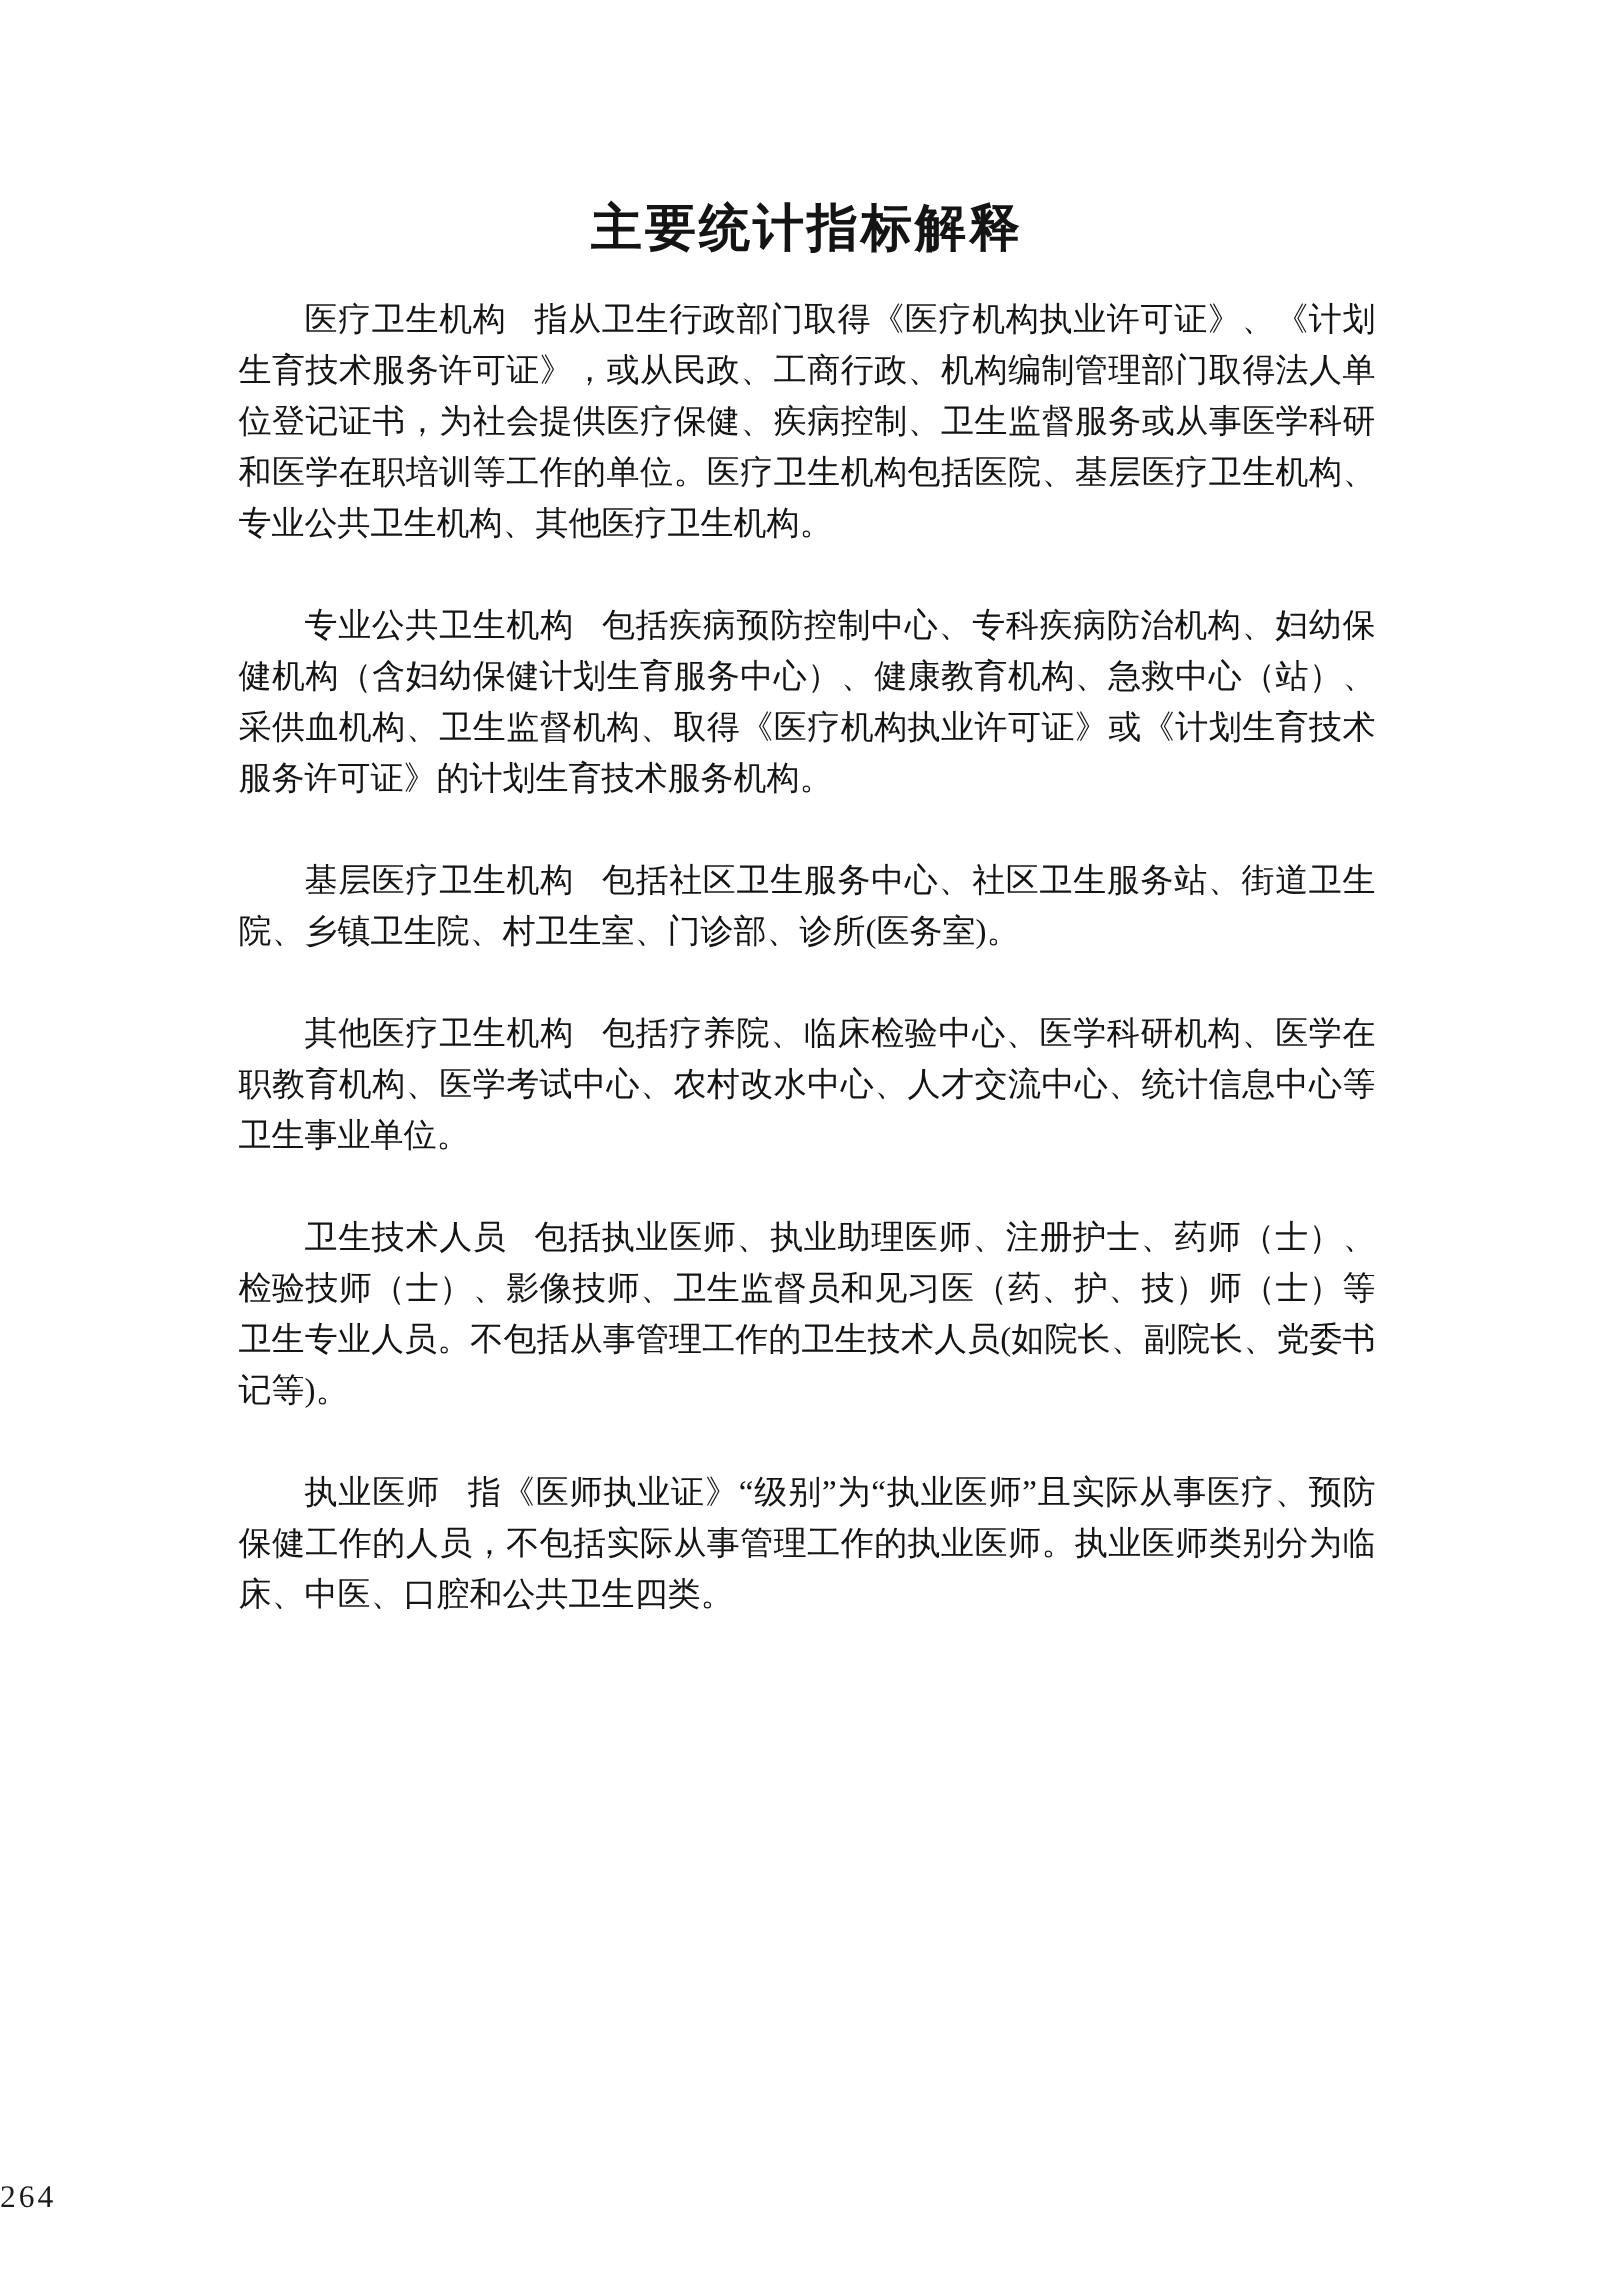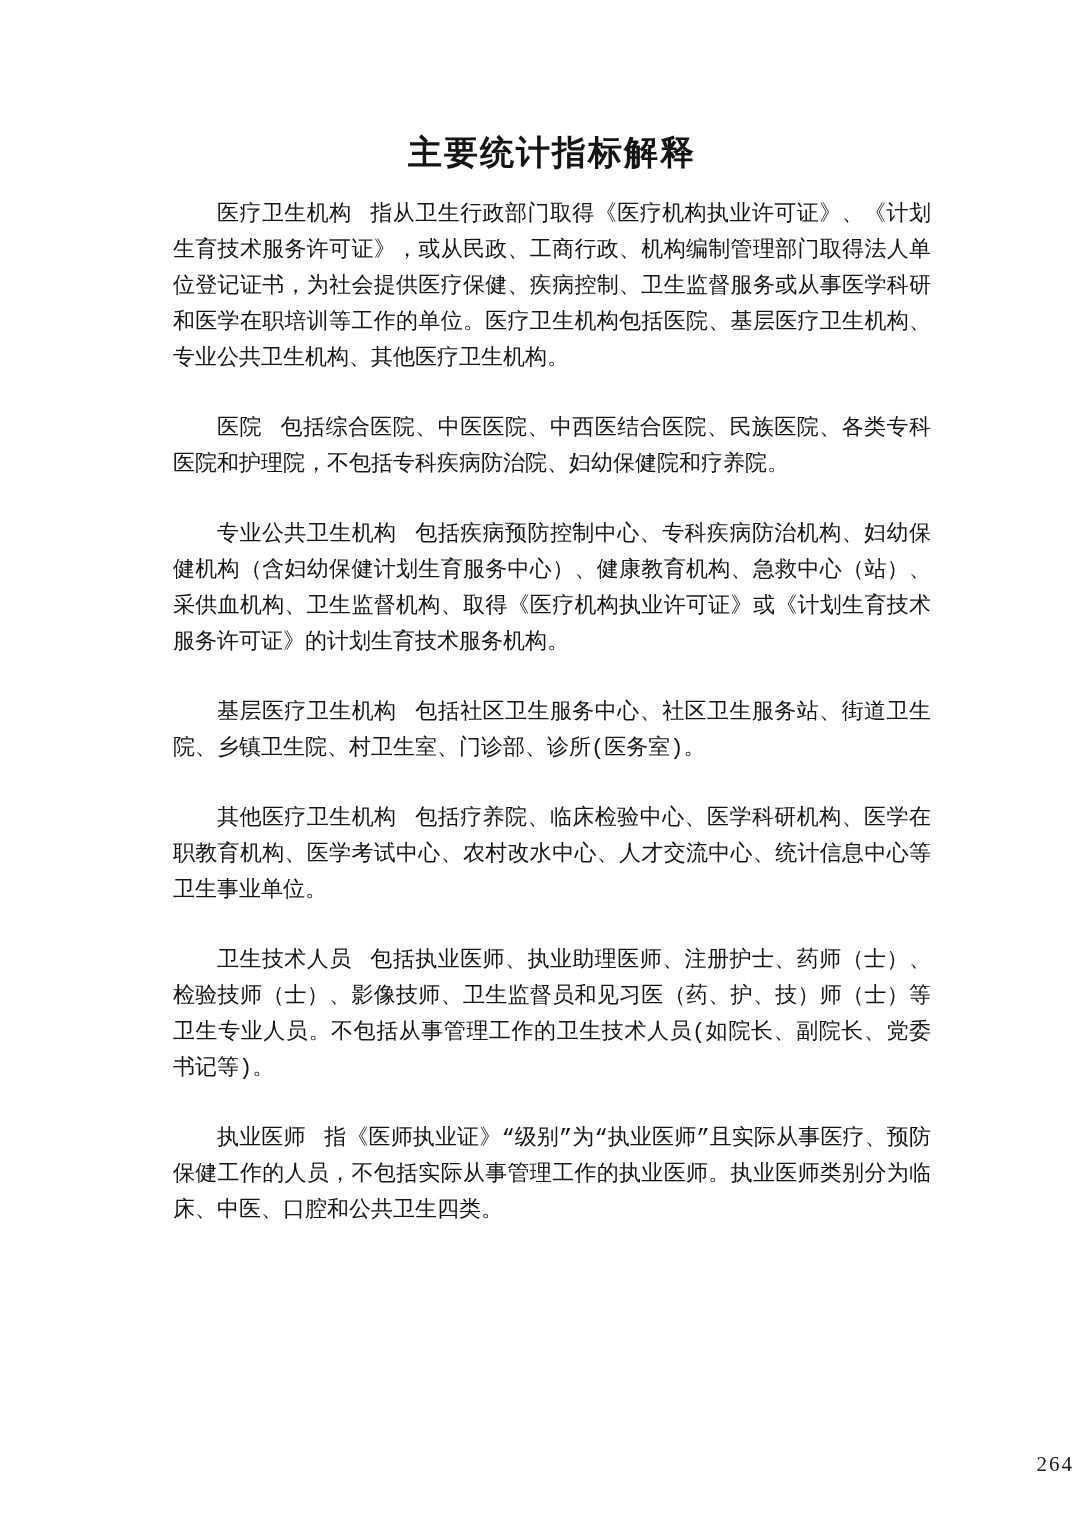--- a/index.html
+++ b/index.html
@@ -10,21 +10,21 @@
   body {
     width: 1074px;
     height: 1520px;
     position: relative;
     font-family: "Liberation Serif", "DejaVu Serif", serif;
     color: #141414;
     overflow: hidden;
   }
   .content {
     position: absolute;
-    left: 173px;
+    left: 159px;
     top: 126px;
     width: 758px;
   }
   .doc-title {
     font-size: 34px;
     font-weight: 700;
     text-align: center;
     margin: 0 0 16px 0;
     line-height: 54px;
     letter-spacing: 2px;
@@ -38,44 +38,42 @@
   }
   .entry:last-of-type {
     margin-bottom: 0;
   }
   .term {
     font-weight: 400;
     margin-right: 0.85em;
   }
   .def {
     font-weight: 400;
-    font-family: Liberation Mono, monospace;
   }
   .page-footer {
     position: absolute;
     left: 0;
     top: 1452px;
     width: 100%;
-    text-align: right;
+    text-align: left;
   }
   .page-number {
     font-size: 21px;
     color: #1a1a1a;
     letter-spacing: 2px;
   }
 </style>
 </head>
 <body>
 
 <main class="content">
   <h1 class="doc-title">主要统计指标解释</h1>
 
   <p class="entry"><span class="term">医疗卫生机构</span><span class="def">指从卫生行政部门取得《医疗机构执业许可证》、《计划生育技术服务许可证》，或从民政、工商行政、机构编制管理部门取得法人单位登记证书，为社会提供医疗保健、疾病控制、卫生监督服务或从事医学科研和医学在职培训等工作的单位。医疗卫生机构包括医院、基层医疗卫生机构、专业公共卫生机构、其他医疗卫生机构。</span></p>
 
-  <p class="entry"><span class="term">医院</span><span class="def">包括综合医院、中医医院、中西医结合医院、民族医院、各类专科医院和护理院，不包括专科疾病防治院、妇幼保健院和疗养院。</span></p>
 
   <p class="entry"><span class="term">专业公共卫生机构</span><span class="def">包括疾病预防控制中心、专科疾病防治机构、妇幼保健机构（含妇幼保健计划生育服务中心）、健康教育机构、急救中心（站）、采供血机构、卫生监督机构、取得《医疗机构执业许可证》或《计划生育技术服务许可证》的计划生育技术服务机构。</span></p>
 
   <p class="entry"><span class="term">基层医疗卫生机构</span><span class="def">包括社区卫生服务中心、社区卫生服务站、街道卫生院、乡镇卫生院、村卫生室、门诊部、诊所(医务室)。</span></p>
 
   <p class="entry"><span class="term">其他医疗卫生机构</span><span class="def">包括疗养院、临床检验中心、医学科研机构、医学在职教育机构、医学考试中心、农村改水中心、人才交流中心、统计信息中心等卫生事业单位。</span></p>
 
 
   <p class="entry"><span class="term">卫生技术人员</span><span class="def">包括执业医师、执业助理医师、注册护士、药师（士）、检验技师（士）、影像技师、卫生监督员和见习医（药、护、技）师（士）等卫生专业人员。不包括从事管理工作的卫生技术人员(如院长、副院长、党委书记等)。</span></p>
 

